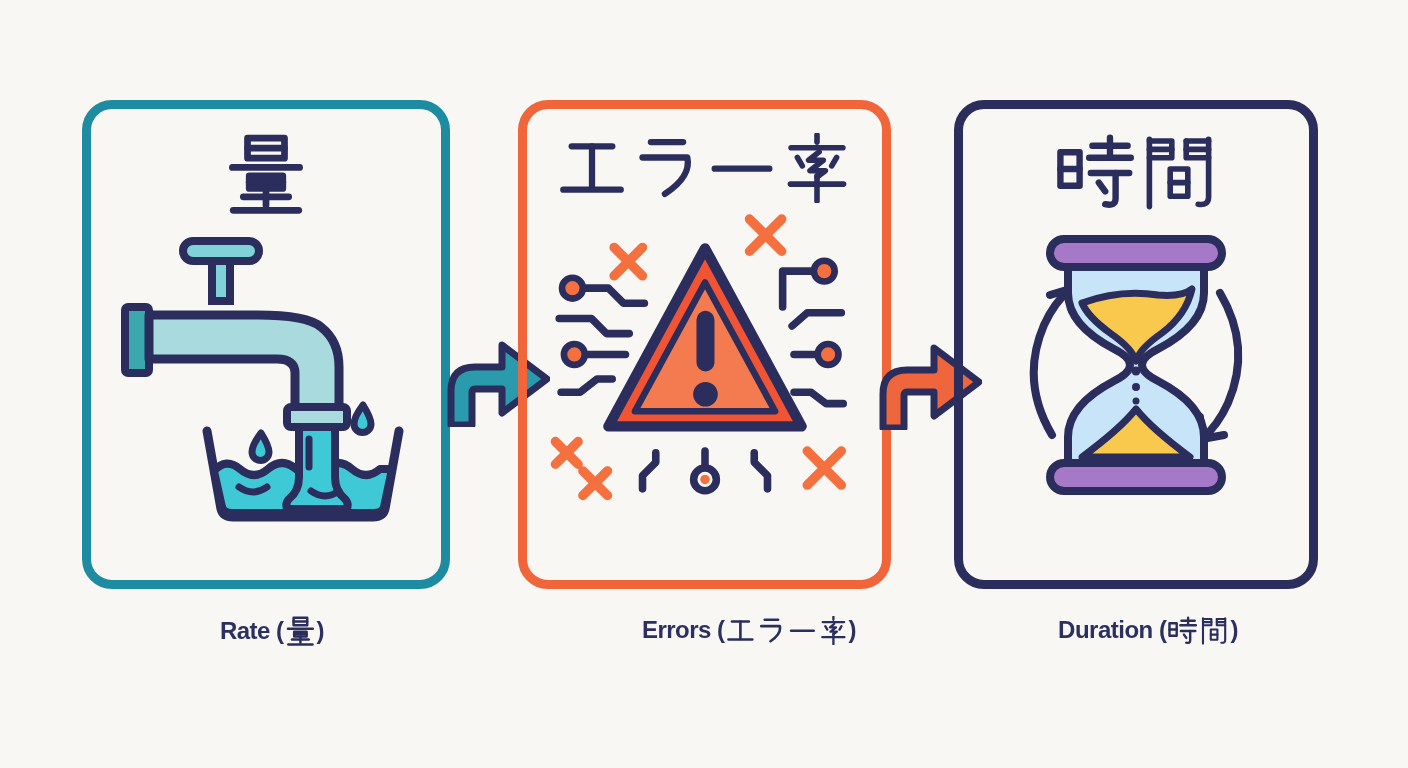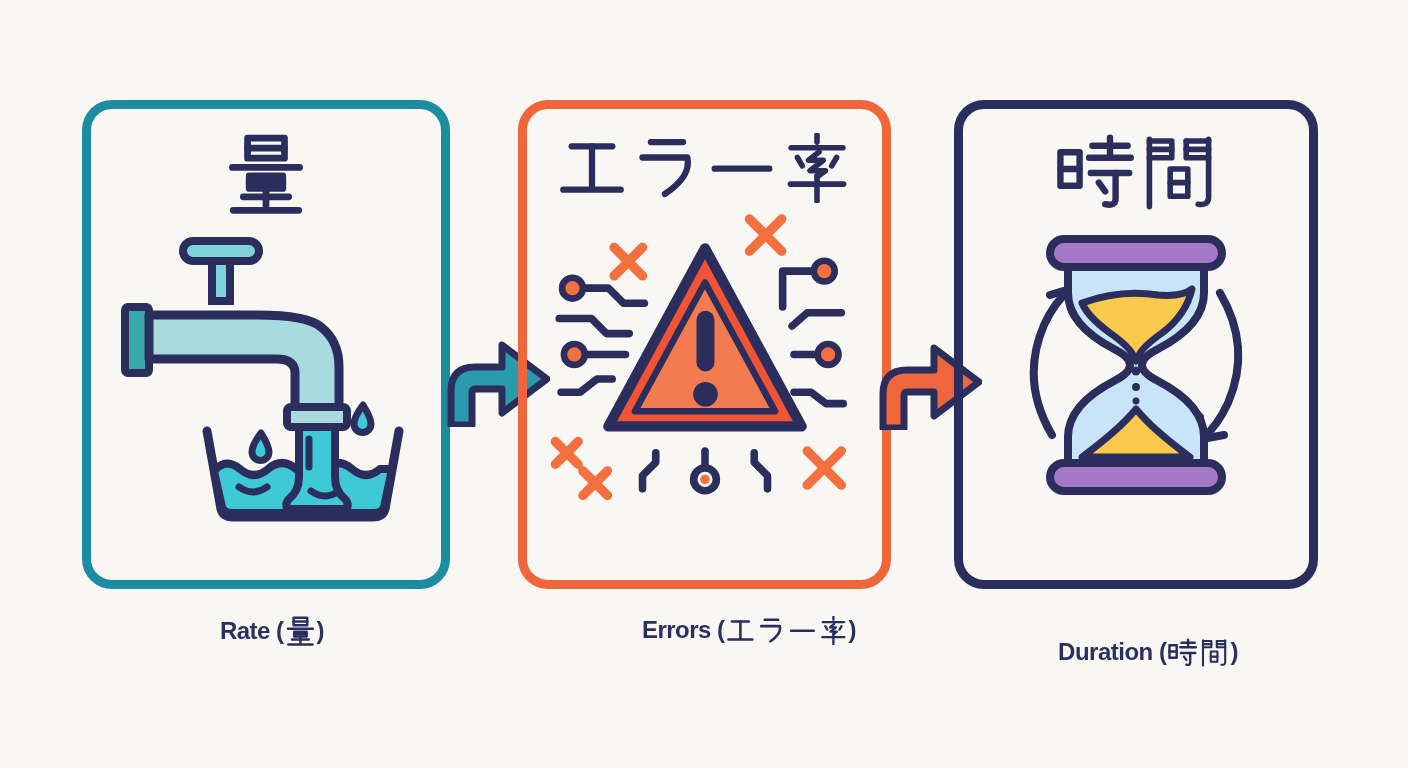--- a/index.html
+++ b/index.html
@@ -21,21 +21,21 @@
   .icon-wrap{margin-top:4px;}
   .glyph{display:block;}
   .label{
     position:absolute;top:614px;transform:translateX(-50%);
     display:flex;align-items:center;white-space:pre;
     font-weight:bold;font-size:24px;color:#2b3060;letter-spacing:-0.5px;
   }
   .label .lglyph{margin:2px 1px 0 1px;}
   .label-rate{left:272px;}
   .label-errors{left:709px;margin-left:40px;}
-  .label-duration{left:1148px;margin-top:22px;}
+  .label-duration{left:1148px;}
   .arrow{position:absolute;}
   .arrow-1{left:444px;top:333px;}
   .arrow-2{left:876px;top:336px;}
   .sr{position:absolute;width:1px;height:1px;overflow:hidden;clip:rect(0 0 0 0);white-space:nowrap;}
   .defs{position:absolute;width:0;height:0;overflow:hidden;}
 </style>
 </head>
 <body>
 
 <svg class="defs" aria-hidden="true">

